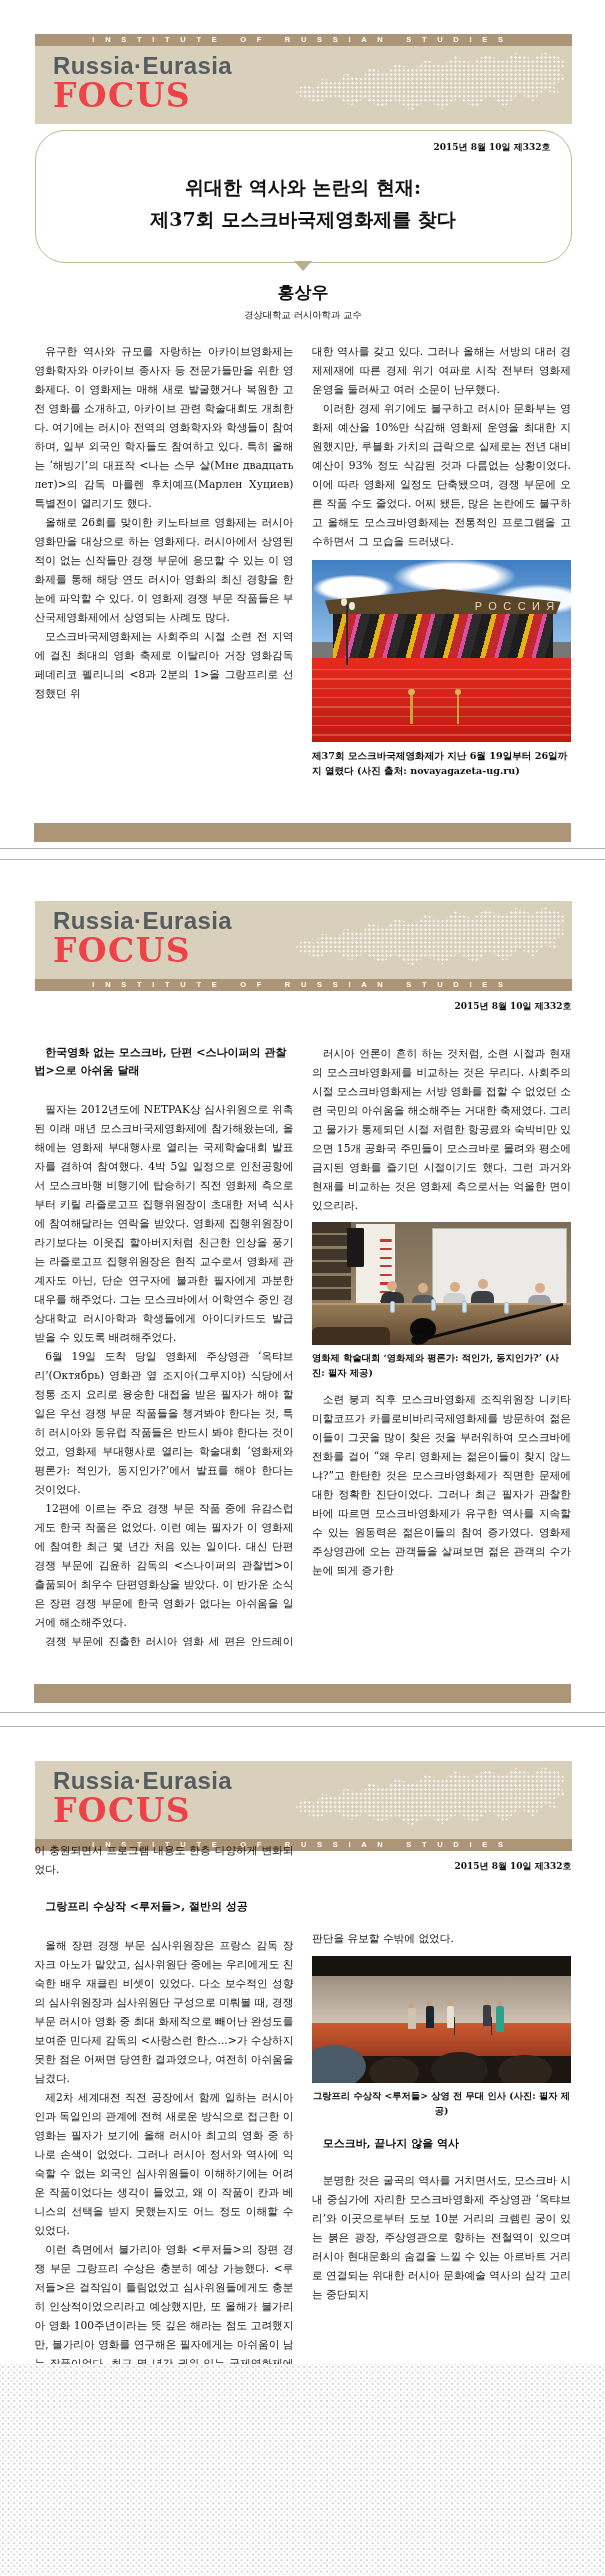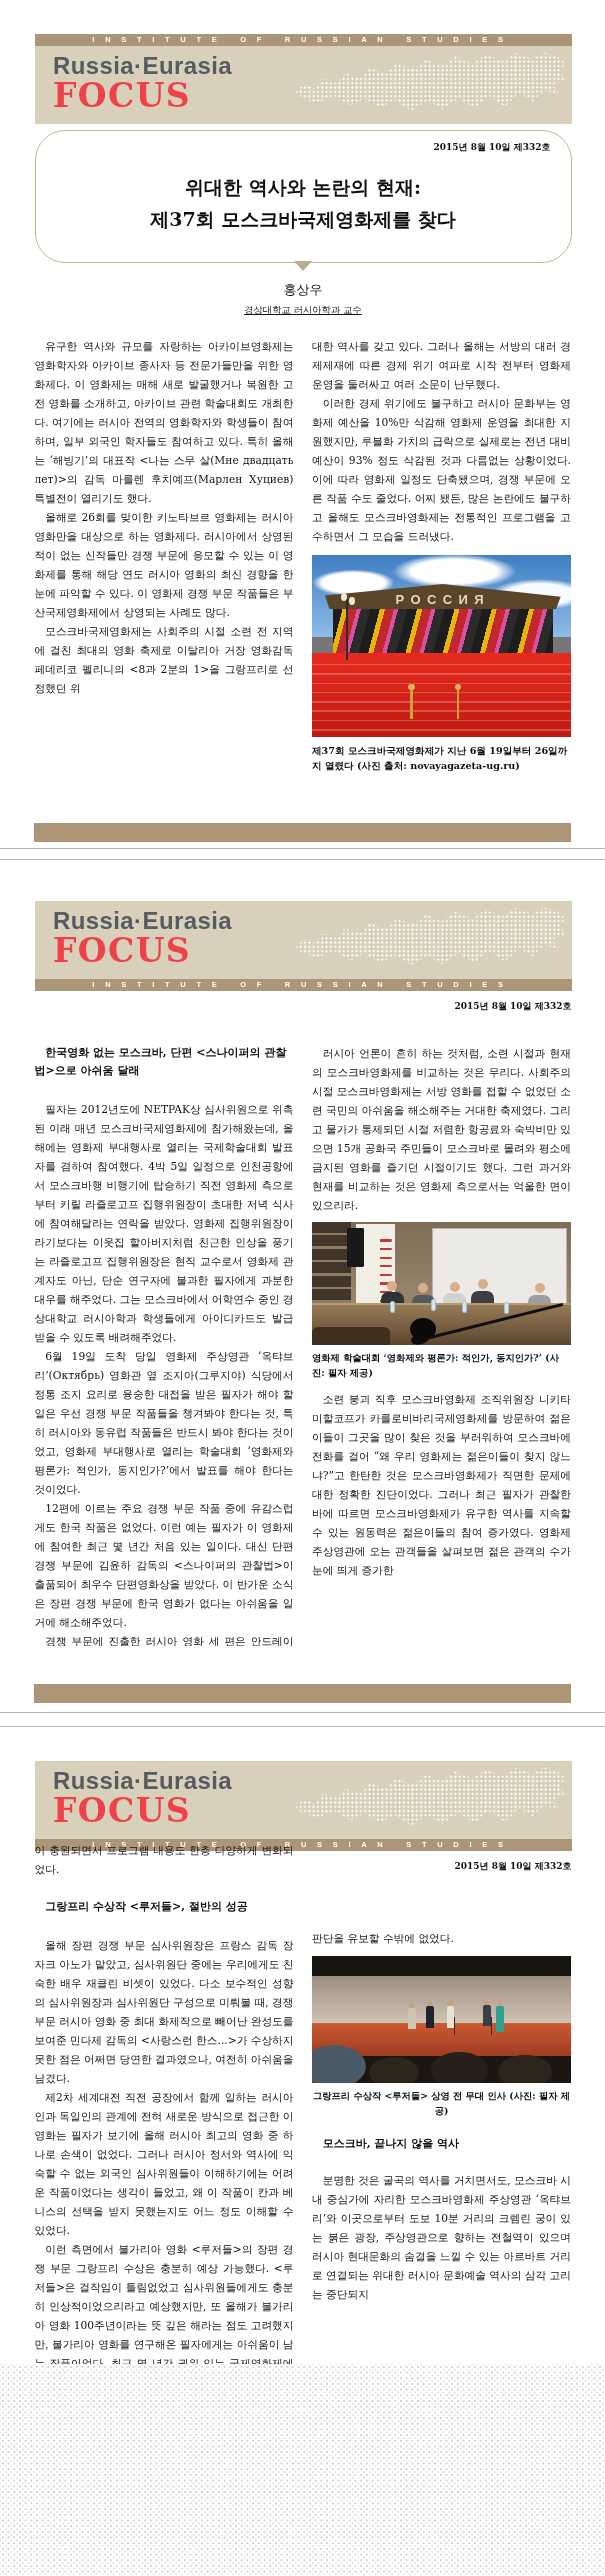--- a/index.html
+++ b/index.html
@@ -30,22 +30,22 @@
   .datebar{text-align:right;font-weight:bold;font-size:9px;margin-top:8.6px;}
 
   
   .titlebox{margin-top:5.7px;border:1.4px solid #c3b795;border-radius:30px;height:133px;
     box-sizing:border-box;padding:5.7px 20px 0 20px;}
   .titlebox .datebar{margin-top:4.3px;}
   .main-title{text-align:center;font-weight:bold;font-size:19px;line-height:32px;margin-top:17px;}
   .pointer{width:0;height:0;border-left:9.3px solid transparent;border-right:9.3px solid transparent;
     border-top:10px solid #b9ae8f;margin:-1.4px auto 0 auto;}
   .author-blk{text-align:center;margin-top:10px;}
-  .author-name{font-weight:normal;font-size:13px;}
-  .author-affil{font-size:9.3px;margin-top:5px;text-decoration:underline;}
+  .author-name{font-weight:bold;font-size:17px;}
+  .author-affil{font-size:9.3px;margin-top:5px;}
 
   
   .cols{display:flex;gap:18.5px;margin-top:20px;}
   .col{width:259px;overflow:hidden;}
   .page1 .cols{height:463px;}
   .page2 .cols{height:602px;margin-top:31px;}
   .page3 .cols{height:452px;margin-top:18px;align-items:center;}
   p.bodytxt{margin:0;font-size:10.7px;line-height:19px;text-align:justify;text-indent:10.7px;}
   p.cont{text-indent:0;}
   .subhead{font-weight:bold;font-size:11px;line-height:18.5px;text-indent:10.7px;margin:19px 0;}
@@ -61,22 +61,22 @@
   .photo{position:relative;width:259px;overflow:hidden;background:#777;}
   .photo1{height:182px;margin-top:8.6px;}
   .p1-sky{position:absolute;left:0;top:0;right:0;height:45%;background:linear-gradient(180deg,#3e7ec2,#8fbce8);}
   .p1-clouds{position:absolute;left:0;top:0;right:0;height:45%;
     background:radial-gradient(ellipse 57px 18.5px at 16% 34%,#fff 55%,rgba(255,255,255,0) 72%),
       radial-gradient(ellipse 86px 24px at 55% 20%,#fff 50%,rgba(255,255,255,0) 72%),
       radial-gradient(ellipse 68px 21.4px at 88% 48%,#f6fbff 50%,rgba(255,255,255,0) 72%),
       radial-gradient(ellipse 78px 27px at 32% 75%,#fdfdfd 45%,rgba(255,255,255,0) 70%);}
   .p1-roof{position:absolute;left:5%;right:4%;top:16%;height:14%;background:#5a4529;
     clip-path:polygon(0 45%,50% 0,100% 50%,98% 100%,2% 100%);}
-  .p1-sign{position:absolute;left:0;right:0;bottom:2.9px;text-align:center;color:#e4d8b8;
-    font-family:"Liberation Sans",sans-serif;font-weight:bold;font-size:13px;letter-spacing:6.4px;}
+  .p1-sign{position:absolute;left:0;right:0;bottom:2.9px;text-align:right;color:#e4d8b8;
+    font-family:"Liberation Sans",sans-serif;font-weight:normal;font-size:11px;letter-spacing:6.4px;}
   .p1-wall{position:absolute;left:8%;right:7%;top:30%;height:27%;
     background:repeating-linear-gradient(105deg,#1d1d1d 0 9.3px,#e4b50f 9.3px 14.3px,#c2272d 14.3px 23px,#d851a0 23px 27px,#2b2b2b 27px 36px);}
   .p1-carpet{position:absolute;left:0;right:0;bottom:0;height:46%;
     background:linear-gradient(180deg,#e62b1e,#c01a10);}
   .p1-steps{position:absolute;left:0;right:0;bottom:0;height:40%;
     background:repeating-linear-gradient(180deg,rgba(255,255,255,0.22) 0 1.4px,rgba(0,0,0,0) 1.4px 9.3px);}
   .stanchion{position:absolute;bottom:10%;width:2.1px;height:30px;background:#c9a23e;}
   .stanchion::before{content:"";position:absolute;top:-5px;left:-2.1px;width:6.4px;height:6.4px;border-radius:50%;background:#d8b255;}
   .st-a{left:38%;}.st-b{left:56%;}
   .p1-lamp{position:absolute;left:13%;top:24%;width:2.1px;height:34%;background:#2c2c2c;}

